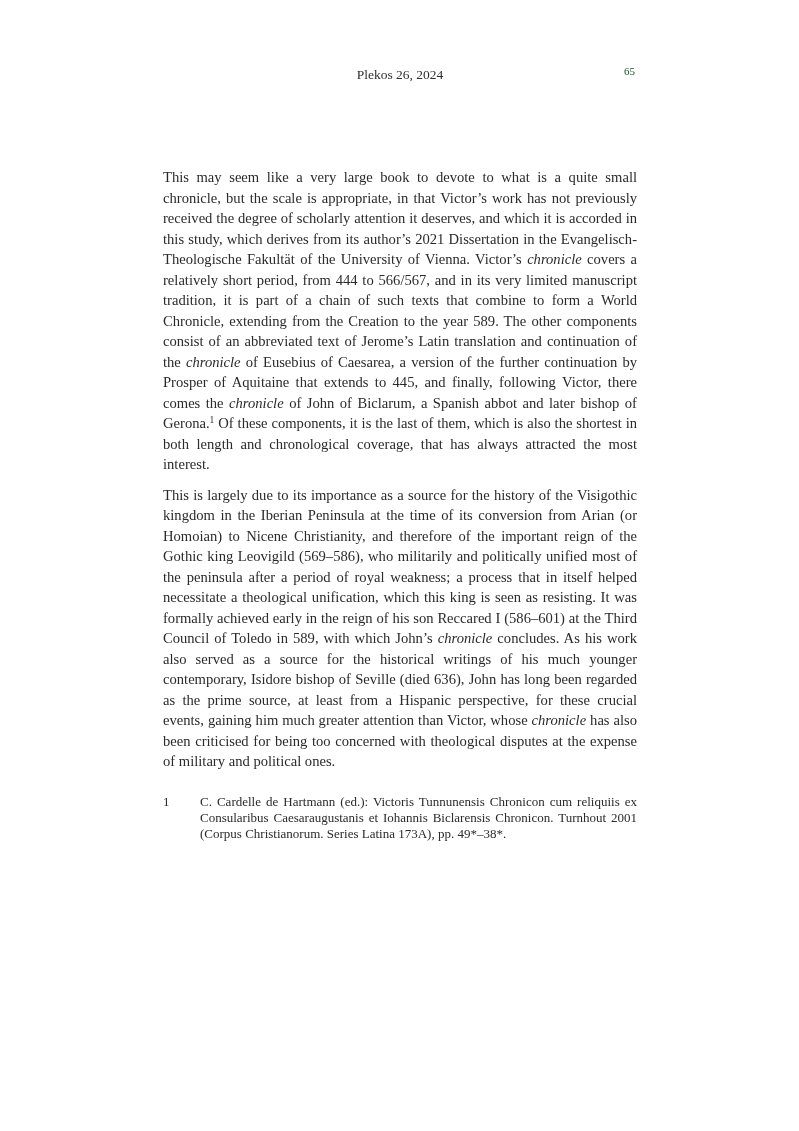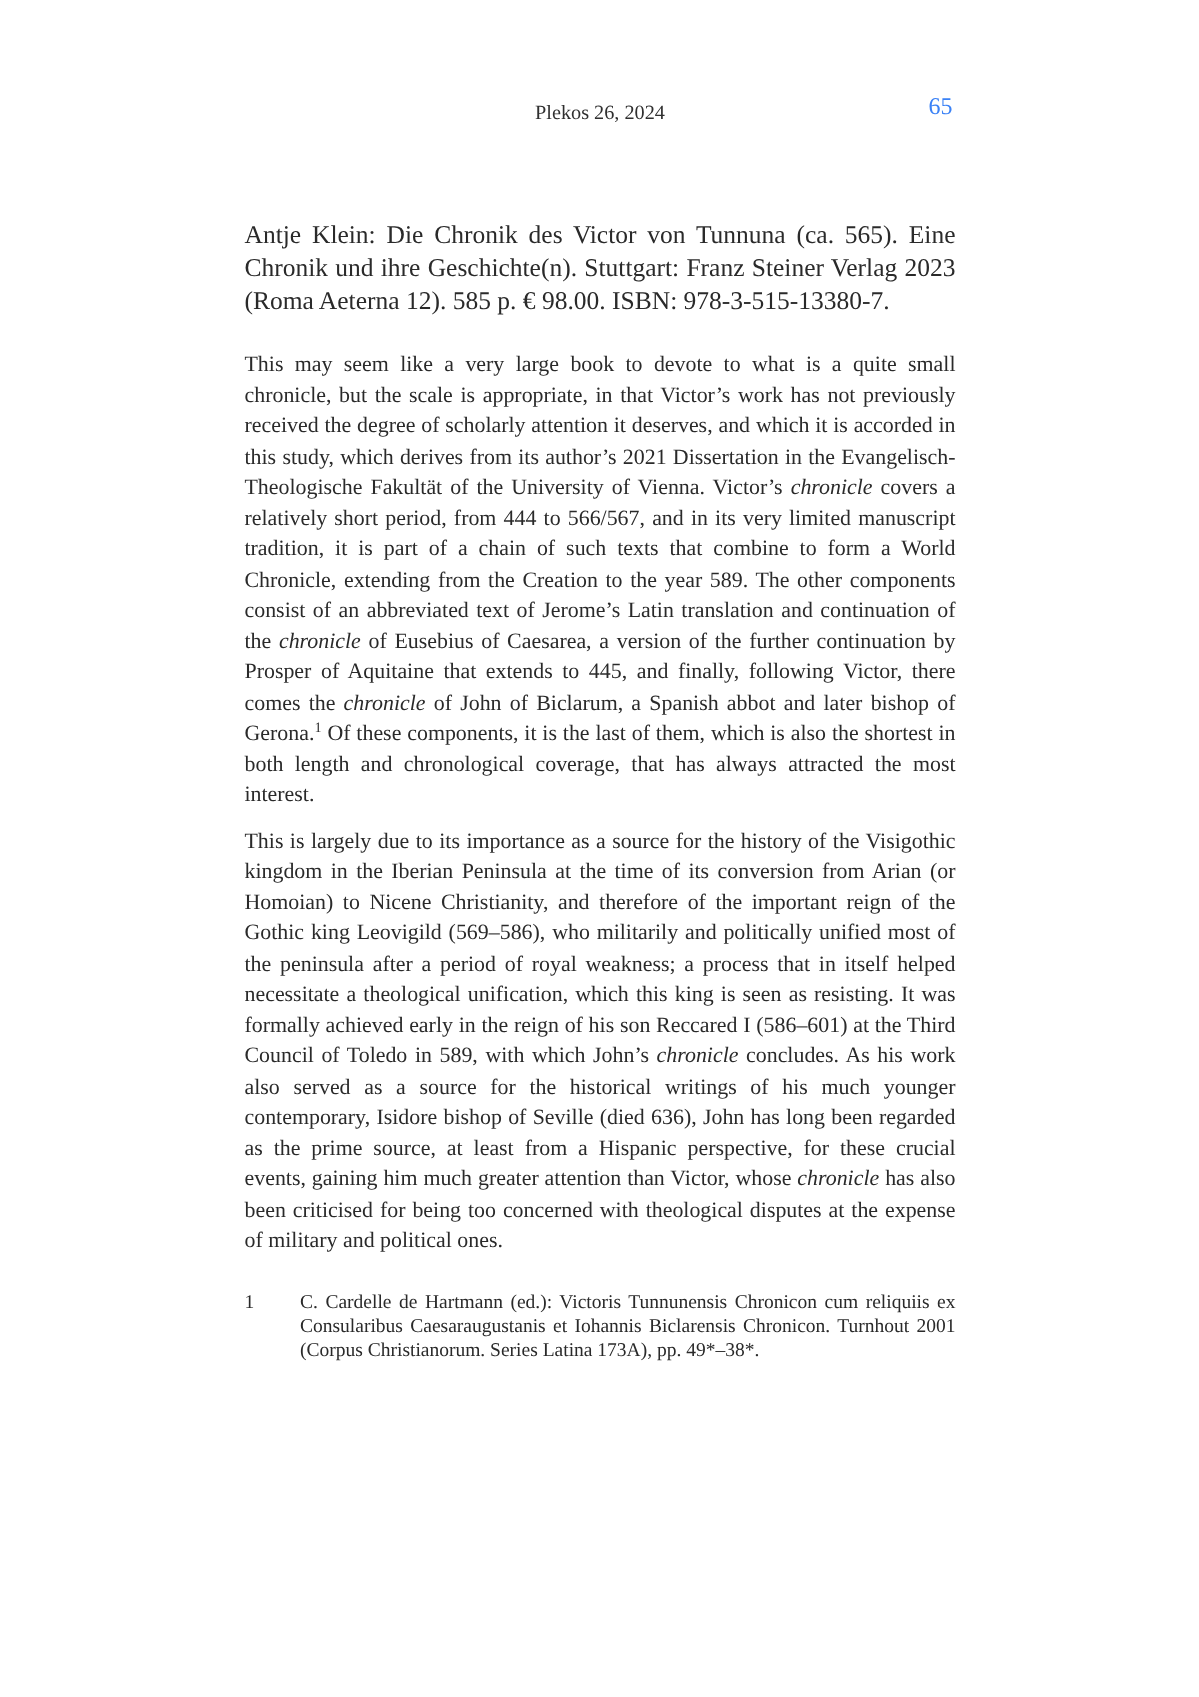--- a/index.html
+++ b/index.html
@@ -23,22 +23,22 @@
     width: 474px;
     text-align: center;
     font-size: 13.5px;
     line-height: 17px;
     color: #2f2f2f;
   }
   .running-header .pagenum {
     position: absolute;
     right: 2px;
     top: -3px;
-    font-size: 16px;
-    color: #3b82f6;
+    font-size: 11px;
+    color: #14532d;
   }
   .content {
     position: absolute;
     top: 146px;
     left: 163px;
     width: 474px;
   }
   .review-heading {
     font-size: 17px;
     line-height: 22px;
@@ -87,21 +87,20 @@
 
 <div class="page">
 
   <div class="running-header">
     <span class="journal">Plekos 26, 2024</span>
     <span class="pagenum">65</span>
   </div>
 
   <div class="content">
 
-    <p class="review-heading">Antje Klein: Die Chronik des Victor von Tunnuna (ca. 565). Eine Chronik und ihre Geschichte(n). Stuttgart: Franz Steiner Verlag 2023 (Roma Aeterna 12). 585 p. € 98.00. ISBN: 978-3-515-13380-7.</p>
 
     <div class="body-text">
       <p><span>This may seem like a very large book to devote to what is a quite small chronicle, but the scale is appropriate, in that Victor’s work has not previously received the degree of scholarly attention it deserves, and which it is accorded in this study, which derives from its author’s 2021 Dissertation in the Evangelisch-Theologische Fakultät of the University of Vienna. Victor’s </span><i>chronicle</i><span> covers a relatively short period, from 444 to 566/567, and in its very limited manuscript tradition, it is part of a chain of such texts that combine to form a World Chronicle, extending from the Creation to the year 589. The other components consist of an abbreviated text of Jerome’s Latin translation and continuation of the </span><i>chronicle</i><span> of Eusebius of Caesarea, a version of the further continuation by Prosper of Aquitaine that extends to 445, and finally, following Victor, there comes the </span><i>chronicle</i><span> of John of Biclarum, a Spanish abbot and later bishop of Gerona.</span><sup class="fn-ref">1</sup><span> Of these components, it is the last of them, which is also the shortest in both length and chronological coverage, that has always attracted the most interest.</span></p>
       <p><span>This is largely due to its importance as a source for the history of the Visigothic kingdom in the Iberian Peninsula at the time of its conversion from Arian (or Homoian) to Nicene Christianity, and therefore of the important reign of the Gothic king Leovigild (569–586), who militarily and politically unified most of the peninsula after a period of royal weakness; a process that in itself helped necessitate a theological unification, which this king is seen as resisting. It was formally achieved early in the reign of his son Reccared I (586–601) at the Third Council of Toledo in 589, with which John’s </span><i>chronicle</i><span> concludes. As his work also served as a source for the historical writings of his much younger contemporary, Isidore bishop of Seville (died 636), John has long been regarded as the prime source, at least from a Hispanic perspective, for these crucial events, gaining him much greater attention than Victor, whose </span><i>chronicle</i><span> has also been criticised for being too concerned with theological disputes at the expense of military and political ones.</span></p>
     </div>
 
     <div class="footnote">
       <span class="fn-num">1</span>
       <span class="fn-text">C. Cardelle de Hartmann (ed.): Victoris Tunnunensis Chronicon cum reliquiis ex Consularibus Caesaraugustanis et Iohannis Biclarensis Chronicon. Turnhout 2001 (Corpus Christianorum. Series Latina 173A), pp. 49*–38*.</span>
     </div>

